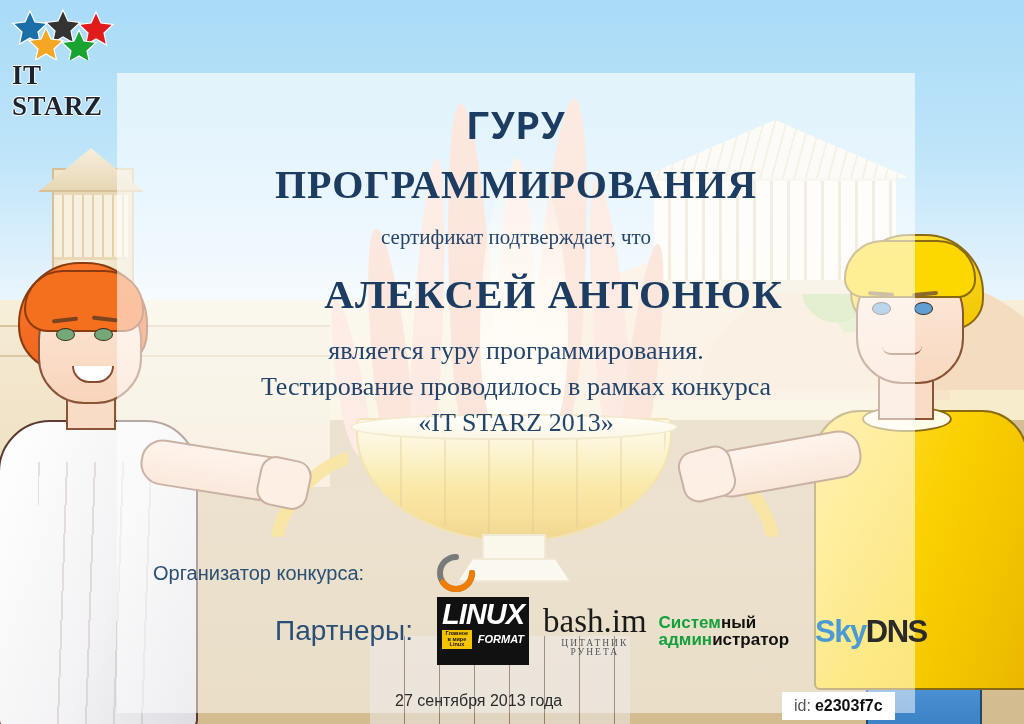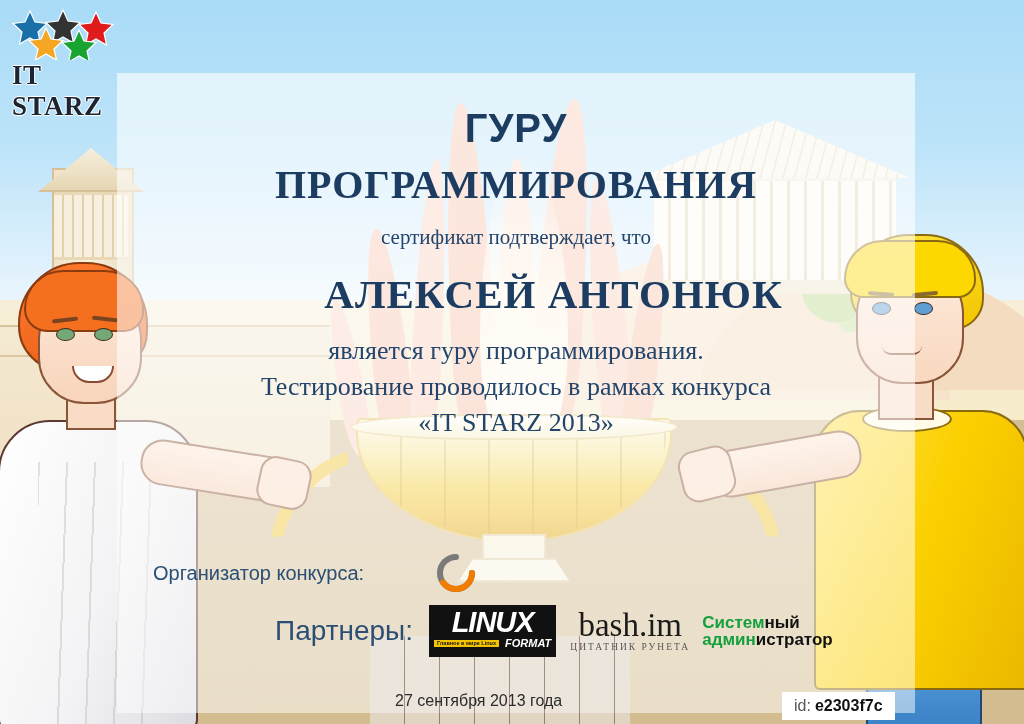--- a/index.html
+++ b/index.html
@@ -156,21 +156,21 @@
   
   .logo{position:absolute;left:8px;top:8px;width:110px;height:90px;}
   .logo .starrow{position:absolute;left:0;top:0;width:110px;}
   .logo-text{position:absolute;left:4px;top:52px;font-family:"Liberation Serif",serif;
      font-weight:bold;font-size:27px;letter-spacing:.5px;color:#1b2430;
      text-shadow:0 1px 0 #fff,0 -1px 0 #fff,1px 0 0 #fff,-1px 0 0 #fff;}
 
   
   .txt{position:absolute;left:117px;top:73px;width:798px;height:640px;text-align:center;}
   .t-title{position:absolute;left:0;top:33px;width:798px;
-     font-family:Liberation Sans, sans-serif;font-weight:bold;font-size:40px;color:#1d3c61;letter-spacing:1px;}
+     font-family:Liberation Mono, monospace;font-weight:bold;font-size:40px;color:#1d3c61;letter-spacing:1px;}
   .t-title2{position:absolute;left:0;top:88px;width:798px;
      font-family:"Liberation Serif",serif;font-weight:bold;font-size:40px;color:#1d3c61;letter-spacing:1px;}
   .t-sub{position:absolute;left:0;top:152px;width:798px;
      font-family:"Liberation Serif",serif;font-size:21px;color:#23456b;}
   .t-name{position:absolute;left:0;top:197px;width:873px;
      font-family:"Liberation Serif",serif;font-weight:bold;font-size:41px;color:#1d3c61;letter-spacing:1px;}
   .t-body1{position:absolute;left:0;top:263px;width:798px;
      font-family:"Liberation Serif",serif;font-size:26px;color:#23456b;}
   .t-body2{position:absolute;left:0;top:299px;width:798px;
      font-family:"Liberation Serif",serif;font-size:26px;color:#23456b;}
@@ -179,21 +179,21 @@
 
   .org-row{position:absolute;left:36px;top:478px;width:500px;height:44px;display:flex;align-items:center;}
   .org-label{font-size:20px;color:#2b4f74;font-family:"Liberation Sans",sans-serif;}
   .ideco{display:flex;align-items:center;margin-left:72px;}
   .ideco-word{font-family:"Liberation Sans",sans-serif;font-weight:bold;font-size:38px;color:#1b1b1b;
      letter-spacing:-1px;margin-left:8px;}
 
   .part-row{position:absolute;left:158px;top:534px;width:640px;height:48px;display:flex;align-items:center;}
   .part-label{font-size:28px;color:#2b4f74;font-family:"Liberation Sans",sans-serif;}
 
-  .lf-logo{margin-left:16px;background:#111;padding:3px 5px 8px 5px;position:relative;}
+  .lf-logo{margin-left:24px;background:#111;padding:3px 5px 16px 5px;position:relative;}
   .lf-word{font-family:"Liberation Sans",sans-serif;font-weight:bold;font-style:italic;font-size:29px;
      color:#fff;letter-spacing:-1px;line-height:1;}
   .lf-bar{display:flex;align-items:center;justify-content:space-between;margin-top:1px;}
   .lf-tag{background:#f5c400;color:#111;font-size:5.5px;font-weight:bold;padding:1px 3px;line-height:1;}
   .lf-fmt{color:#fff;background:#111;font-size:11px;font-weight:bold;font-style:italic;padding-left:6px;line-height:1;}
 
   .bash{margin-left:14px;text-align:center;line-height:1;}
   .bash-word{font-family:"Liberation Serif",serif;font-size:33px;color:#1a1a1a;}
   .bash-sub{font-family:"Liberation Serif",serif;font-size:9.5px;color:#555;letter-spacing:2px;margin-top:1px;}
 
@@ -346,20 +346,23 @@
       <span class="bash">
         <div class="bash-word">bash.im</div>
         <div class="bash-sub">ЦИТАТНИК РУНЕТА</div>
       </span>
 
       <span class="sysadm">
         <div><span class="sa1">Систем</span><span class="sa2">ный</span></div>
         <div><span class="sa1">админ</span><span class="sa2">истратор</span></div>
       </span>
 
+      <span class="skydns">
+        <span class="sky-a">Sky</span><span class="sky-b">DNS</span>
+      </span>
     </div>
   </div>
 
   <div class="datebox">27 сентября 2013 года</div>
   <div class="idbox">
     <span>id:</span><span class="idval">e2303f7c</span>
   </div>
 
 </div>
 

